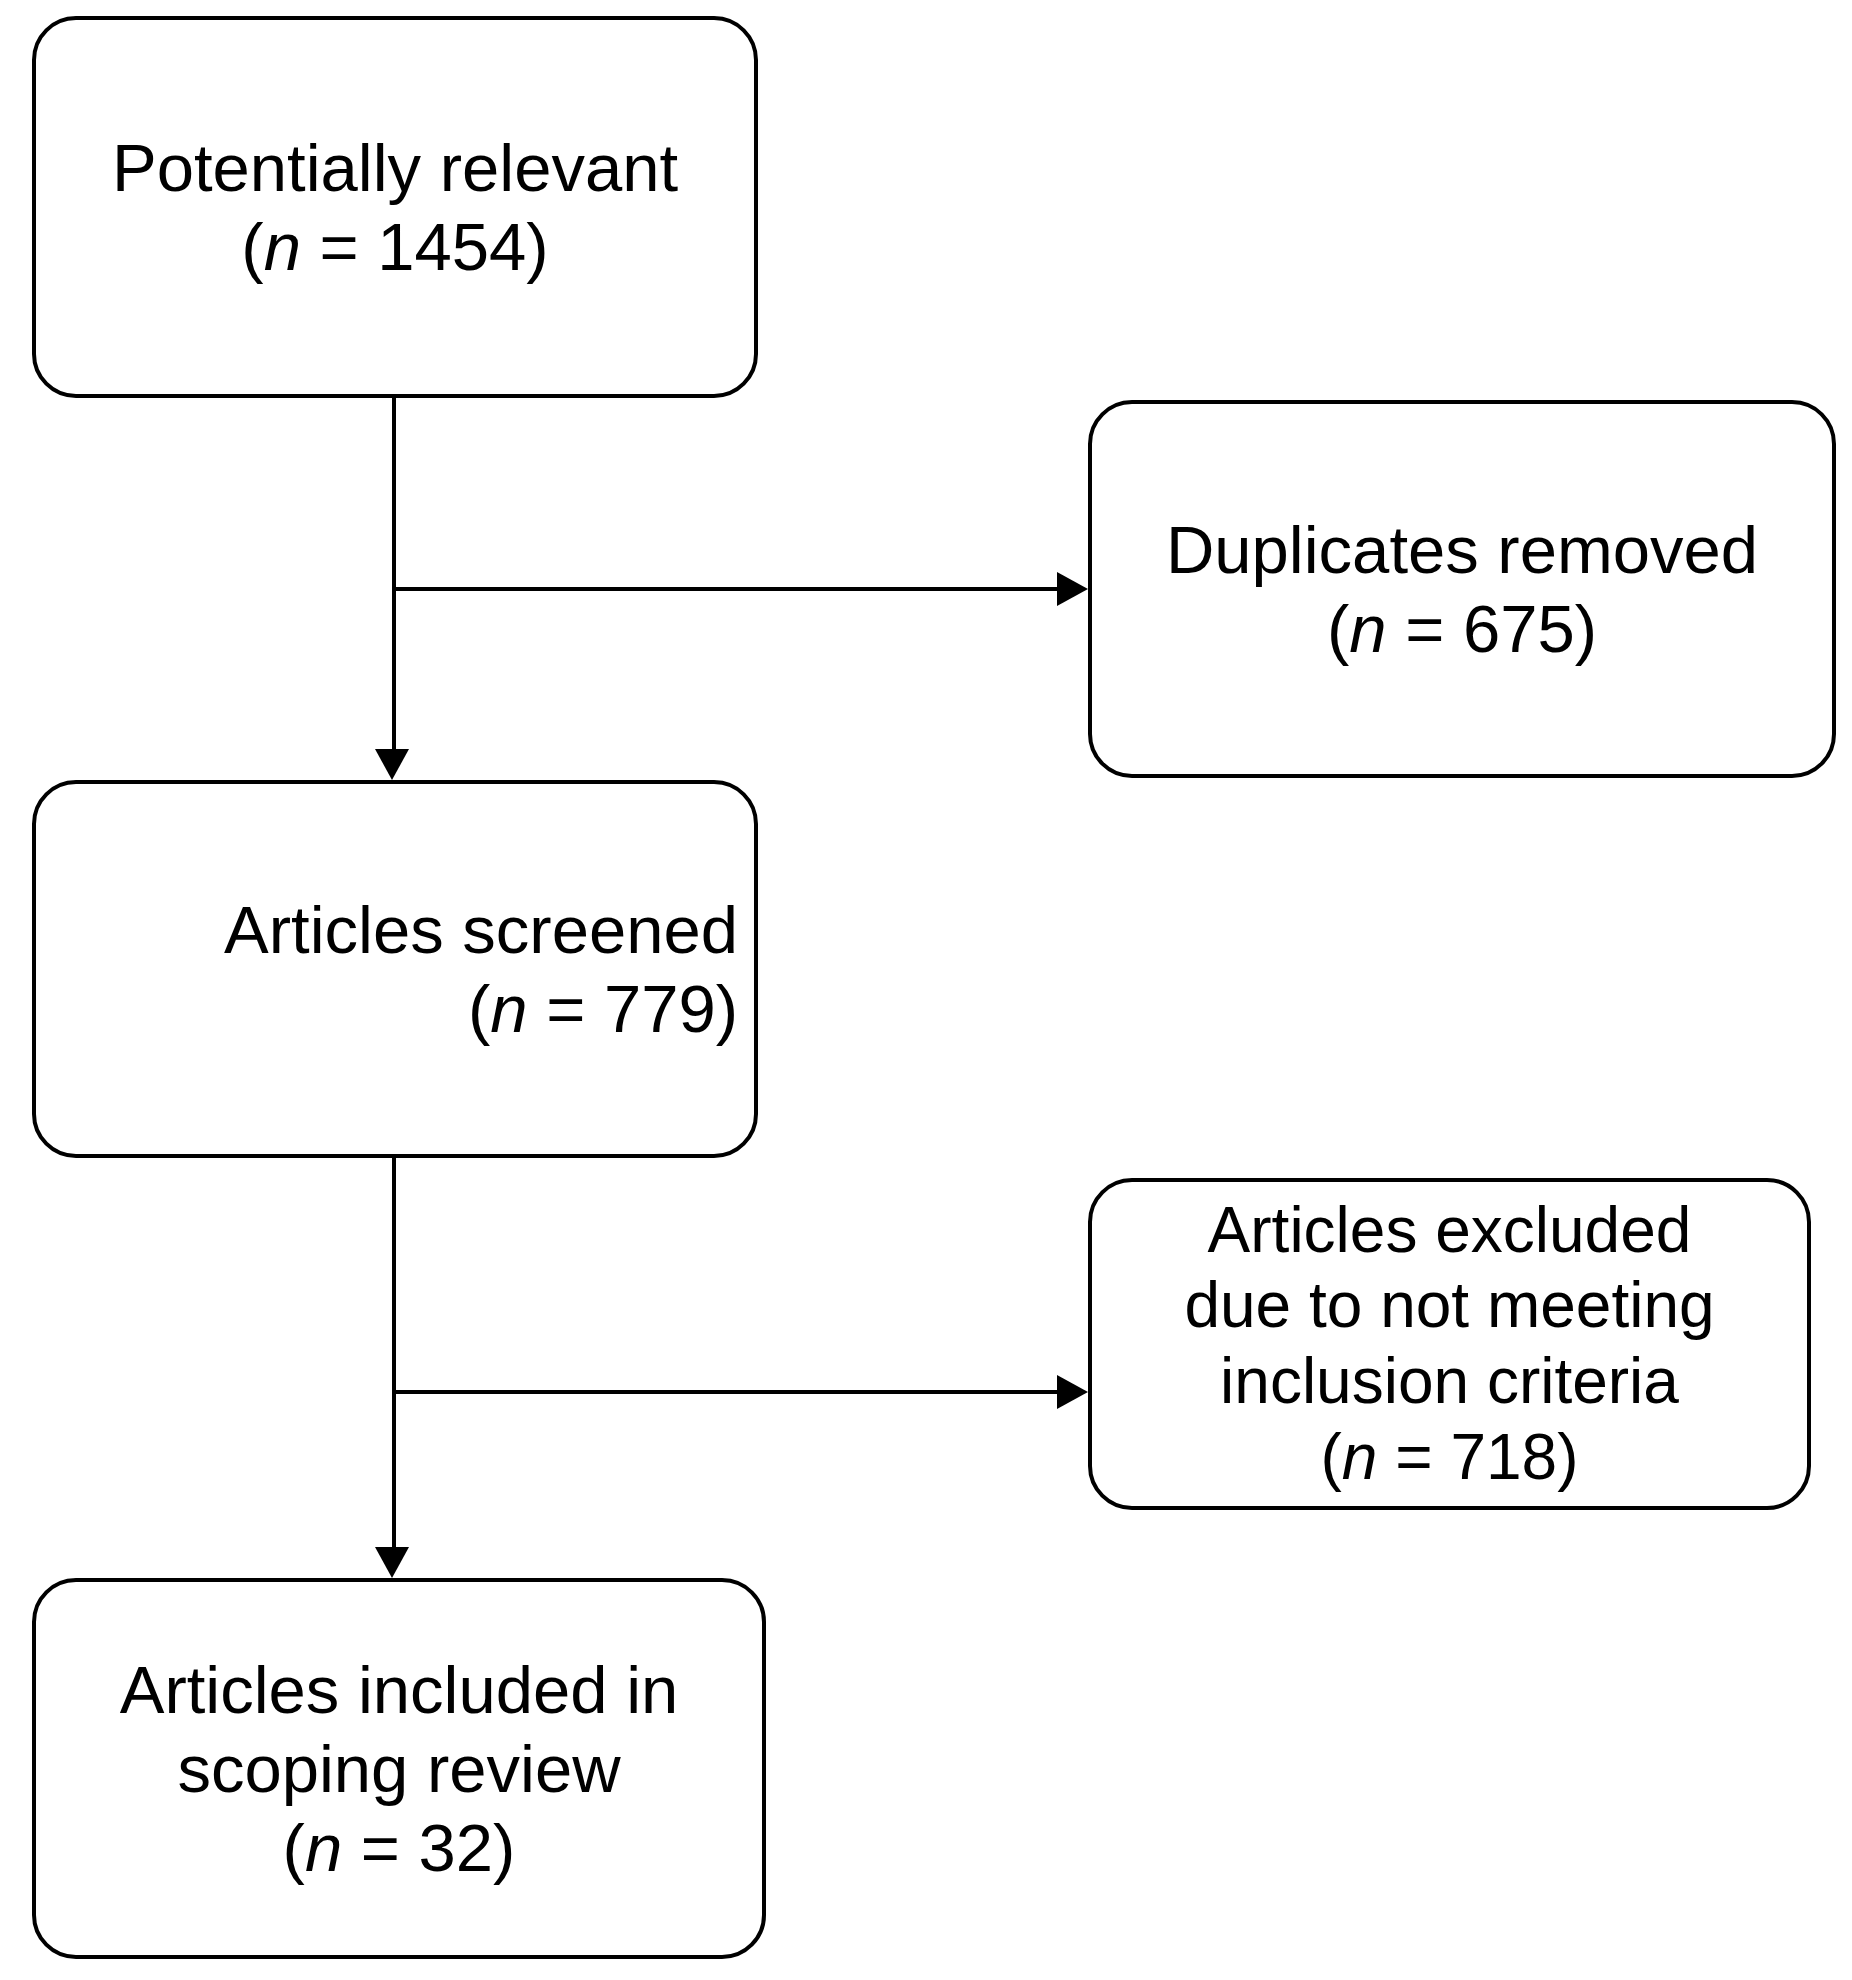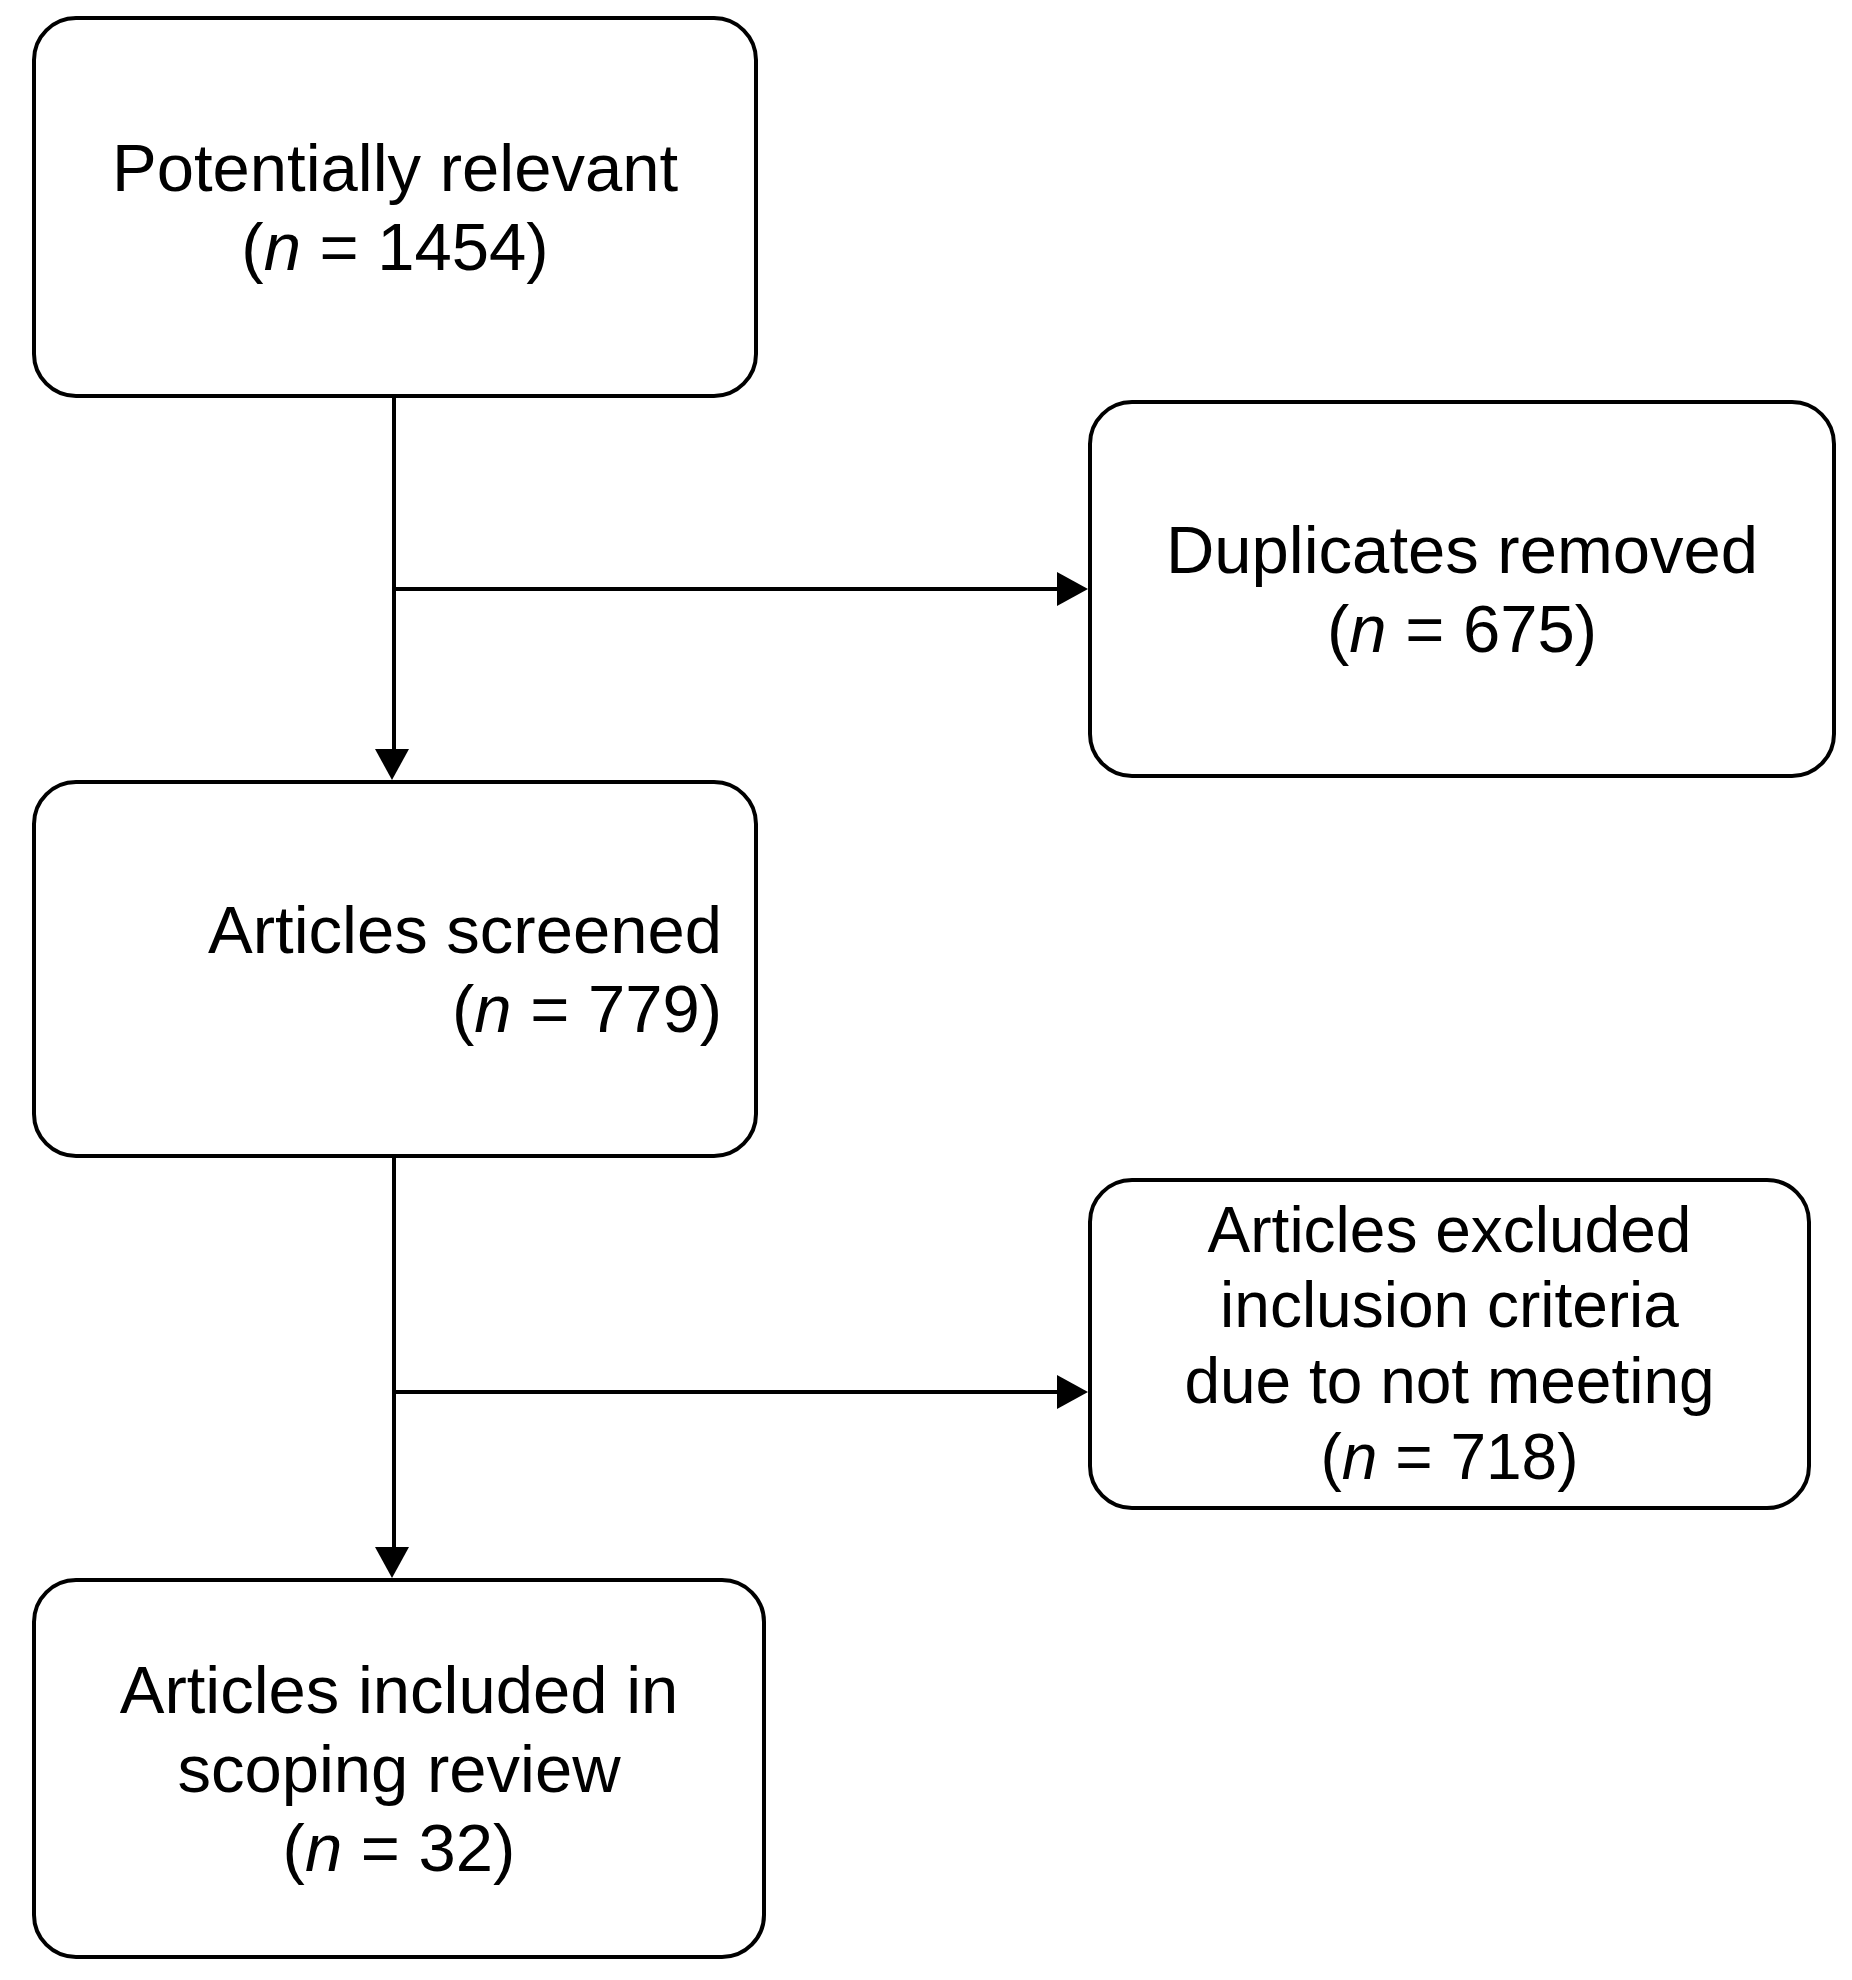--- a/index.html
+++ b/index.html
@@ -24,21 +24,21 @@
     border-radius: 44px;
     background: #ffffff;
     display: flex;
     flex-direction: column;
     align-items: center;
     justify-content: center;
     text-align: center;
     color: #000000;
     font-size: 67px;
     line-height: 1.18;
-    padding: 6px 32px;
+    padding: 6px 16px;
   }
   .flow-box .line {
     display: block;
     white-space: nowrap;
   }
   .flow-box .count {
     display: block;
     white-space: nowrap;
   }
   .ital {
@@ -110,22 +110,22 @@
     <span class="count"><span>(</span><span class="ital">n</span><span> = </span><span>675</span><span>)</span></span>
   </div>
 
   <div class="flow-box" id="box-screened">
     <span class="line">Articles screened</span>
     <span class="count"><span>(</span><span class="ital">n</span><span> = </span><span>779</span><span>)</span></span>
   </div>
 
   <div class="flow-box" id="box-excluded">
     <span class="line">Articles excluded</span>
+    <span class="line">due to not meeting</span>
     <span class="line">inclusion criteria</span>
-    <span class="line">due to not meeting</span>
     <span class="count"><span>(</span><span class="ital">n</span><span> = </span><span>718</span><span>)</span></span>
   </div>
 
   <div class="flow-box" id="box-included">
     <span class="line">Articles included in</span>
     <span class="line">scoping review</span>
     <span class="count"><span>(</span><span class="ital">n</span><span> = </span><span>32</span><span>)</span></span>
   </div>
 
   <div class="vline" id="spine-1"></div>

